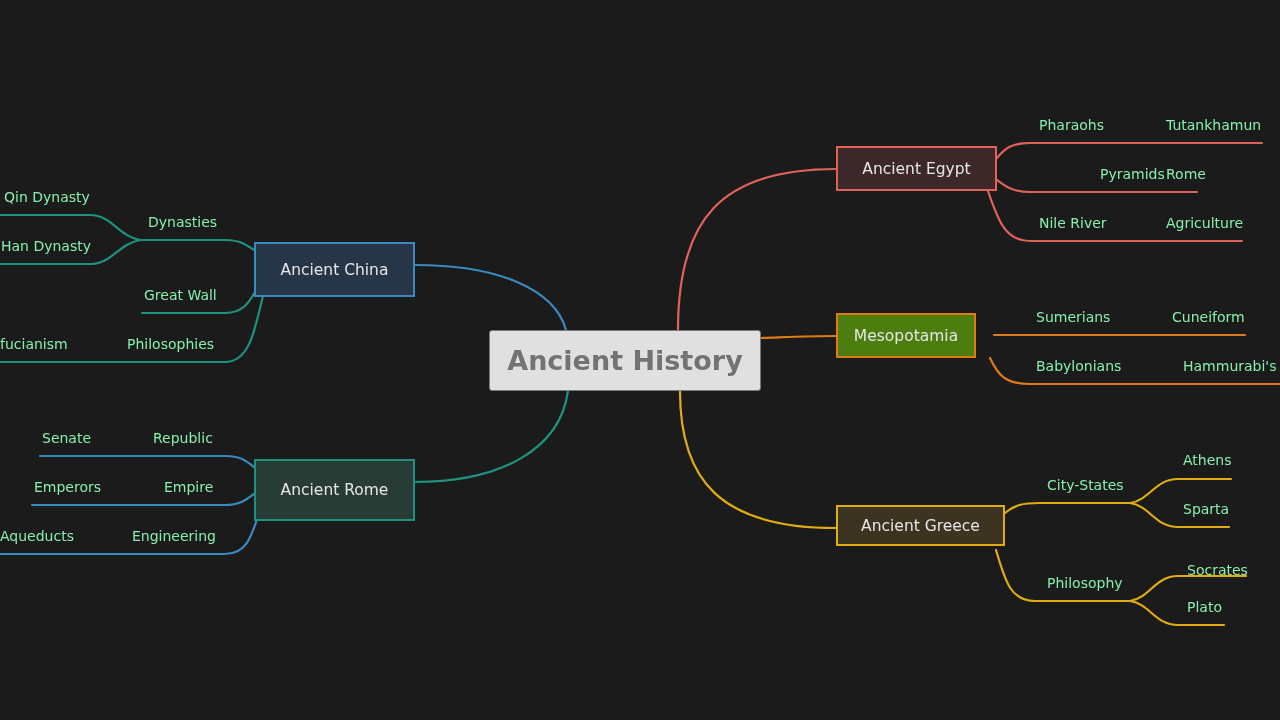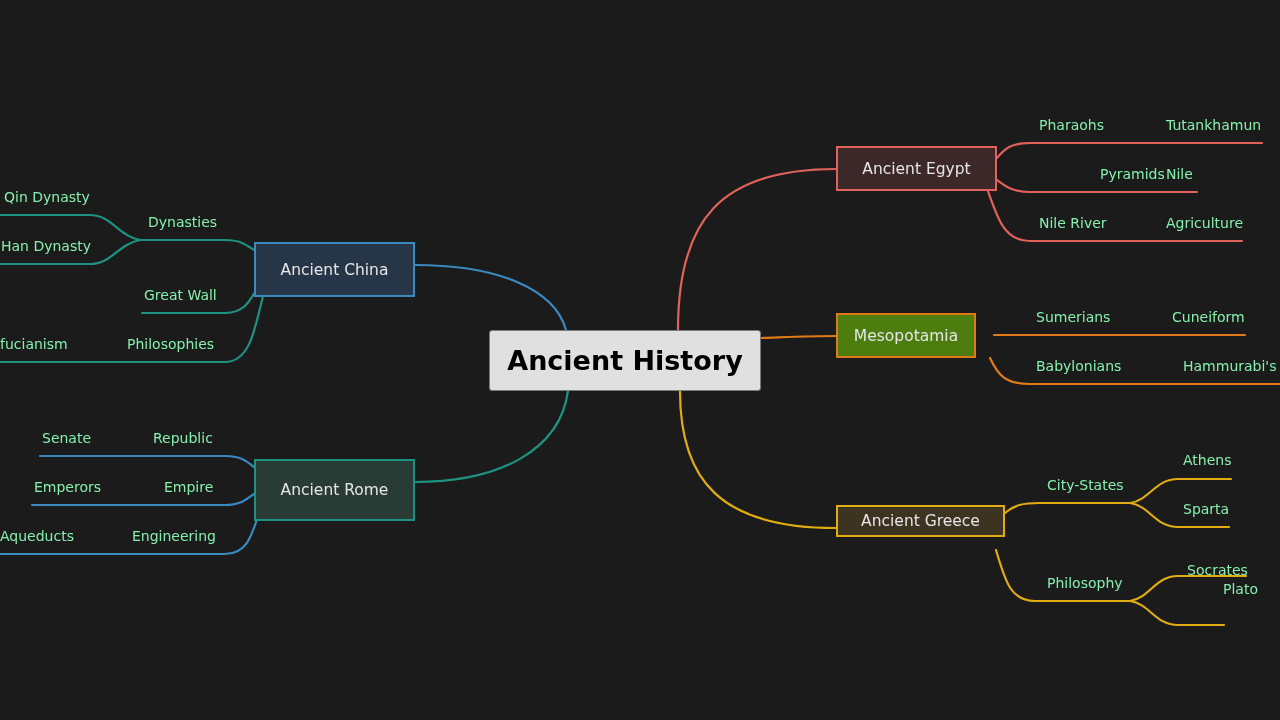--- a/index.html
+++ b/index.html
@@ -16,21 +16,21 @@
       position: absolute; box-sizing: border-box;
       display: flex; align-items: center; justify-content: center;
       border-radius: 0; border: 2px solid; color: #e6e6e6;
       font-size: 15.5px; white-space: nowrap; cursor: pointer;
     }
     .root {
       position: absolute; box-sizing: border-box;
       left: 489px; top: 330px; width: 272px; height: 61px;
       background: #e0e0e0; border: 1px solid #7a7a7a; border-radius: 3px;
       display: flex; align-items: center; justify-content: center;
-      color: #000000; font-size: 27px; font-weight: bold; cursor: pointer;
+      color: #737373; font-size: 27px; font-weight: bold; cursor: pointer;
     }
     .leaf {
       position: absolute; color: #86efac; font-size: 14px;
       white-space: nowrap; line-height: 18px; cursor: pointer;
     }
   </style>
 </head>
 <body>
 
 <div id="canvas">
@@ -71,48 +71,48 @@
   <div class="root">
     <span>Ancient History</span>
   </div>
 
   <div class="node" style="left:836px;top:146px;width:161px;height:45px;background:#3d2829;border-color:#e0625a;">
     <span>Ancient Egypt</span>
   </div>
   <div class="node" style="left:836px;top:313px;width:140px;height:45px;background:#4d7c0f;border-color:#e07a16;">
     <span>Mesopotamia</span>
   </div>
-  <div class="node" style="left:836px;top:505px;width:169px;height:32px;background:#3d3321;border-color:#e0ac12;">
+  <div class="node" style="left:836px;top:505px;width:169px;height:41px;background:#3d3321;border-color:#e0ac12;">
     <span>Ancient Greece</span>
   </div>
   <div class="node" style="left:254px;top:242px;width:161px;height:55px;background:#273548;border-color:#3a8ac2;">
     <span>Ancient China</span>
   </div>
   <div class="node" style="left:254px;top:459px;width:161px;height:62px;background:#283b35;border-color:#1e9280;">
     <span>Ancient Rome</span>
   </div>
 
   <span class="leaf" style="left:1039px;top:116px;">Pharaohs</span>
   <span class="leaf" style="left:1166px;top:116px;">Tutankhamun</span>
   <span class="leaf" style="left:1100px;top:165px;">Pyramids</span>
-  <span class="leaf" style="left:1166px;top:165px;">Nile</span>
+  <span class="leaf" style="left:1166px;top:165px;">Rome</span>
   <span class="leaf" style="left:1039px;top:214px;">Nile River</span>
   <span class="leaf" style="left:1166px;top:214px;">Agriculture</span>
 
   <span class="leaf" style="left:1036px;top:308px;">Sumerians</span>
   <span class="leaf" style="left:1172px;top:308px;">Cuneiform</span>
   <span class="leaf" style="left:1036px;top:357px;">Babylonians</span>
   <span class="leaf" style="left:1183px;top:357px;">Hammurabi's C</span>
 
   <span class="leaf" style="left:1047px;top:476px;">City-States</span>
   <span class="leaf" style="left:1183px;top:451px;">Athens</span>
   <span class="leaf" style="left:1183px;top:500px;">Sparta</span>
   <span class="leaf" style="left:1047px;top:574px;">Philosophy</span>
   <span class="leaf" style="left:1187px;top:549px;margin-top:12px;">Socrates</span>
-  <span class="leaf" style="left:1187px;top:580px;margin-left:36px;">Plato</span>
+  <span class="leaf" style="left:1187px;top:598px;">Plato</span>
 
   <span class="leaf" style="left:148px;top:213px;">Dynasties</span>
   <span class="leaf" style="left:4px;top:188px;">Qin Dynasty</span>
   <span class="leaf" style="left:1px;top:237px;">Han Dynasty</span>
   <span class="leaf" style="left:144px;top:286px;">Great Wall</span>
   <span class="leaf" style="left:127px;top:335px;">Philosophies</span>
   <span class="leaf" style="left:0px;top:335px;">fucianism</span>
 
   <span class="leaf" style="left:153px;top:429px;">Republic</span>
   <span class="leaf" style="left:42px;top:429px;">Senate</span>

